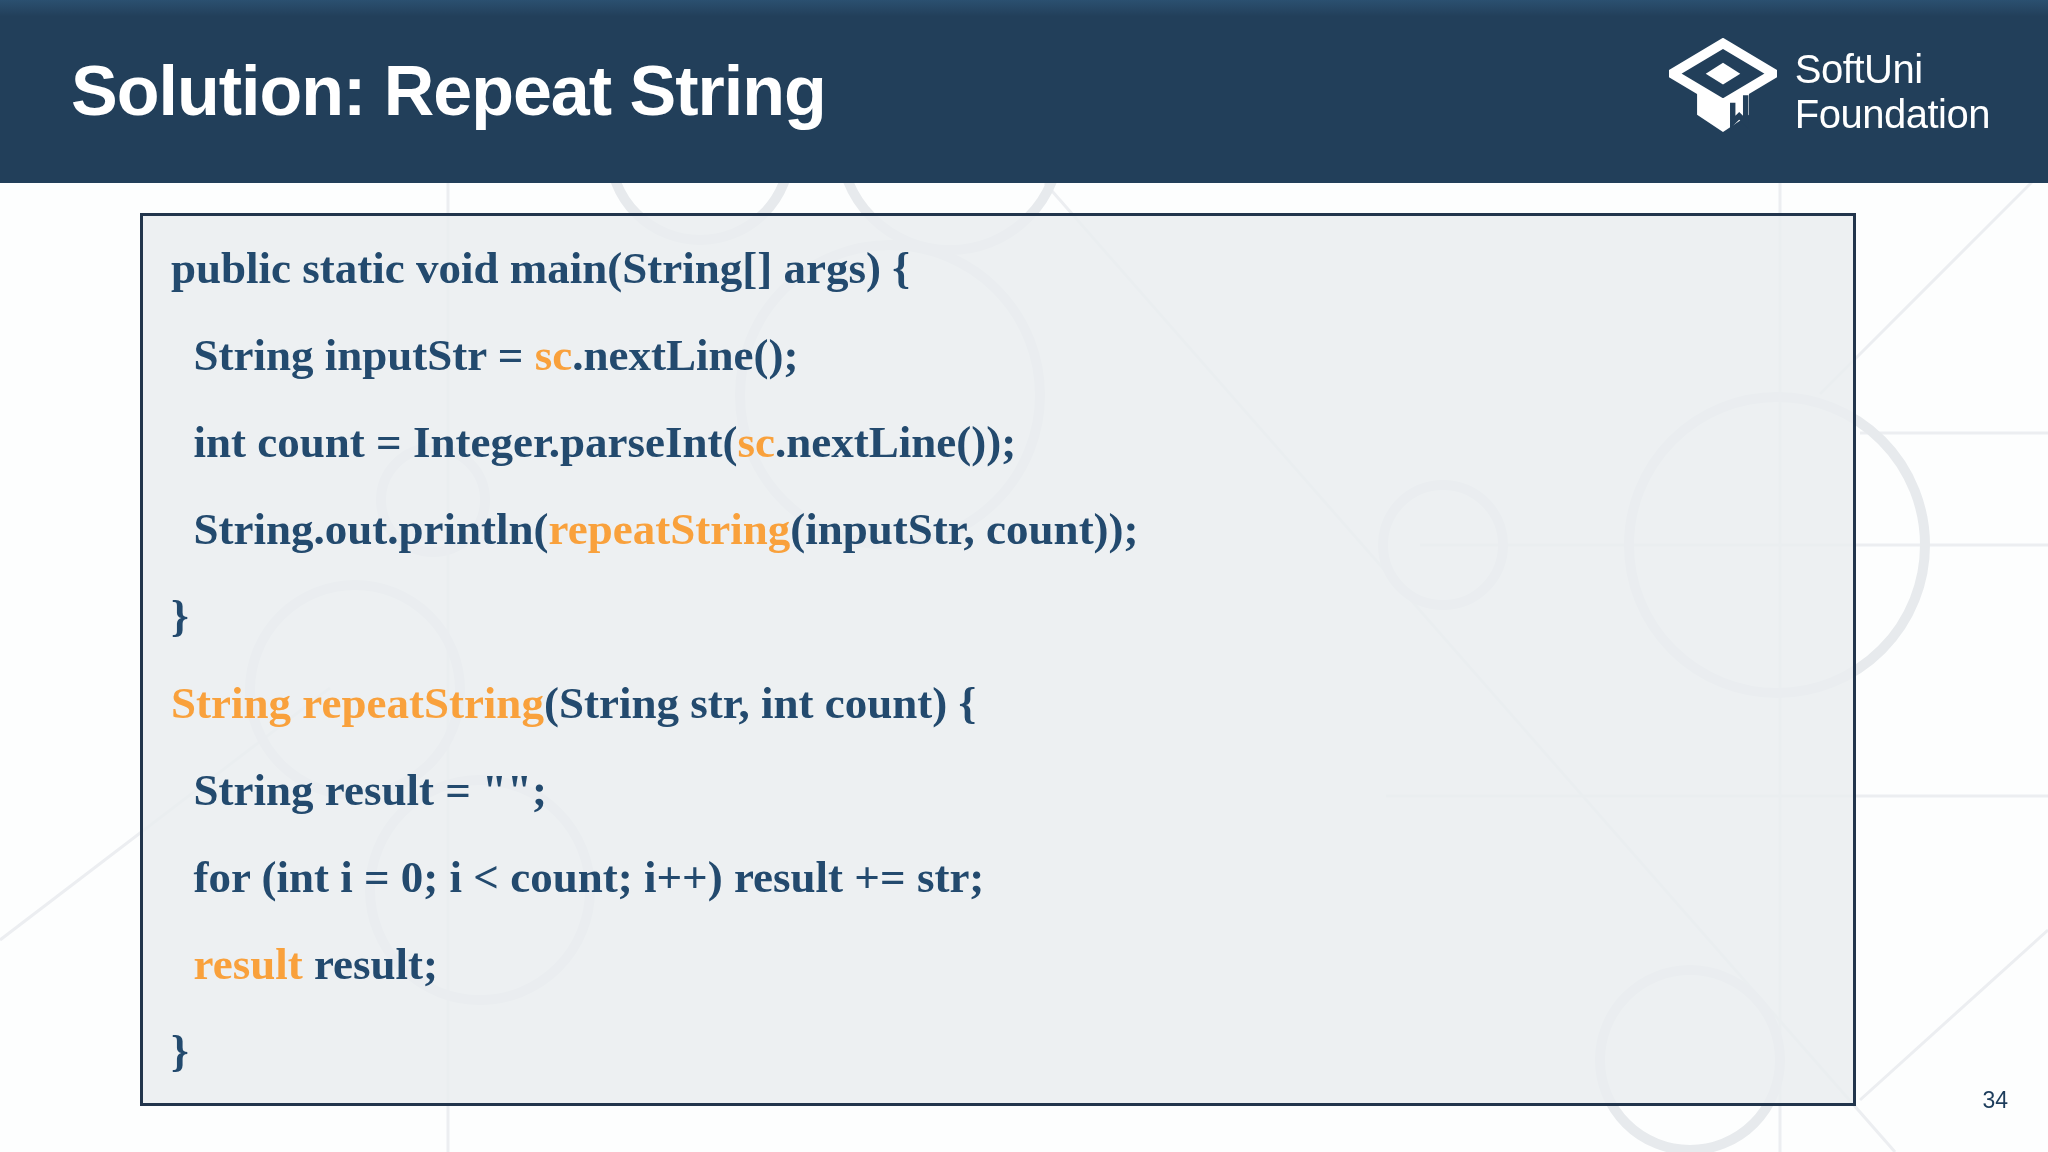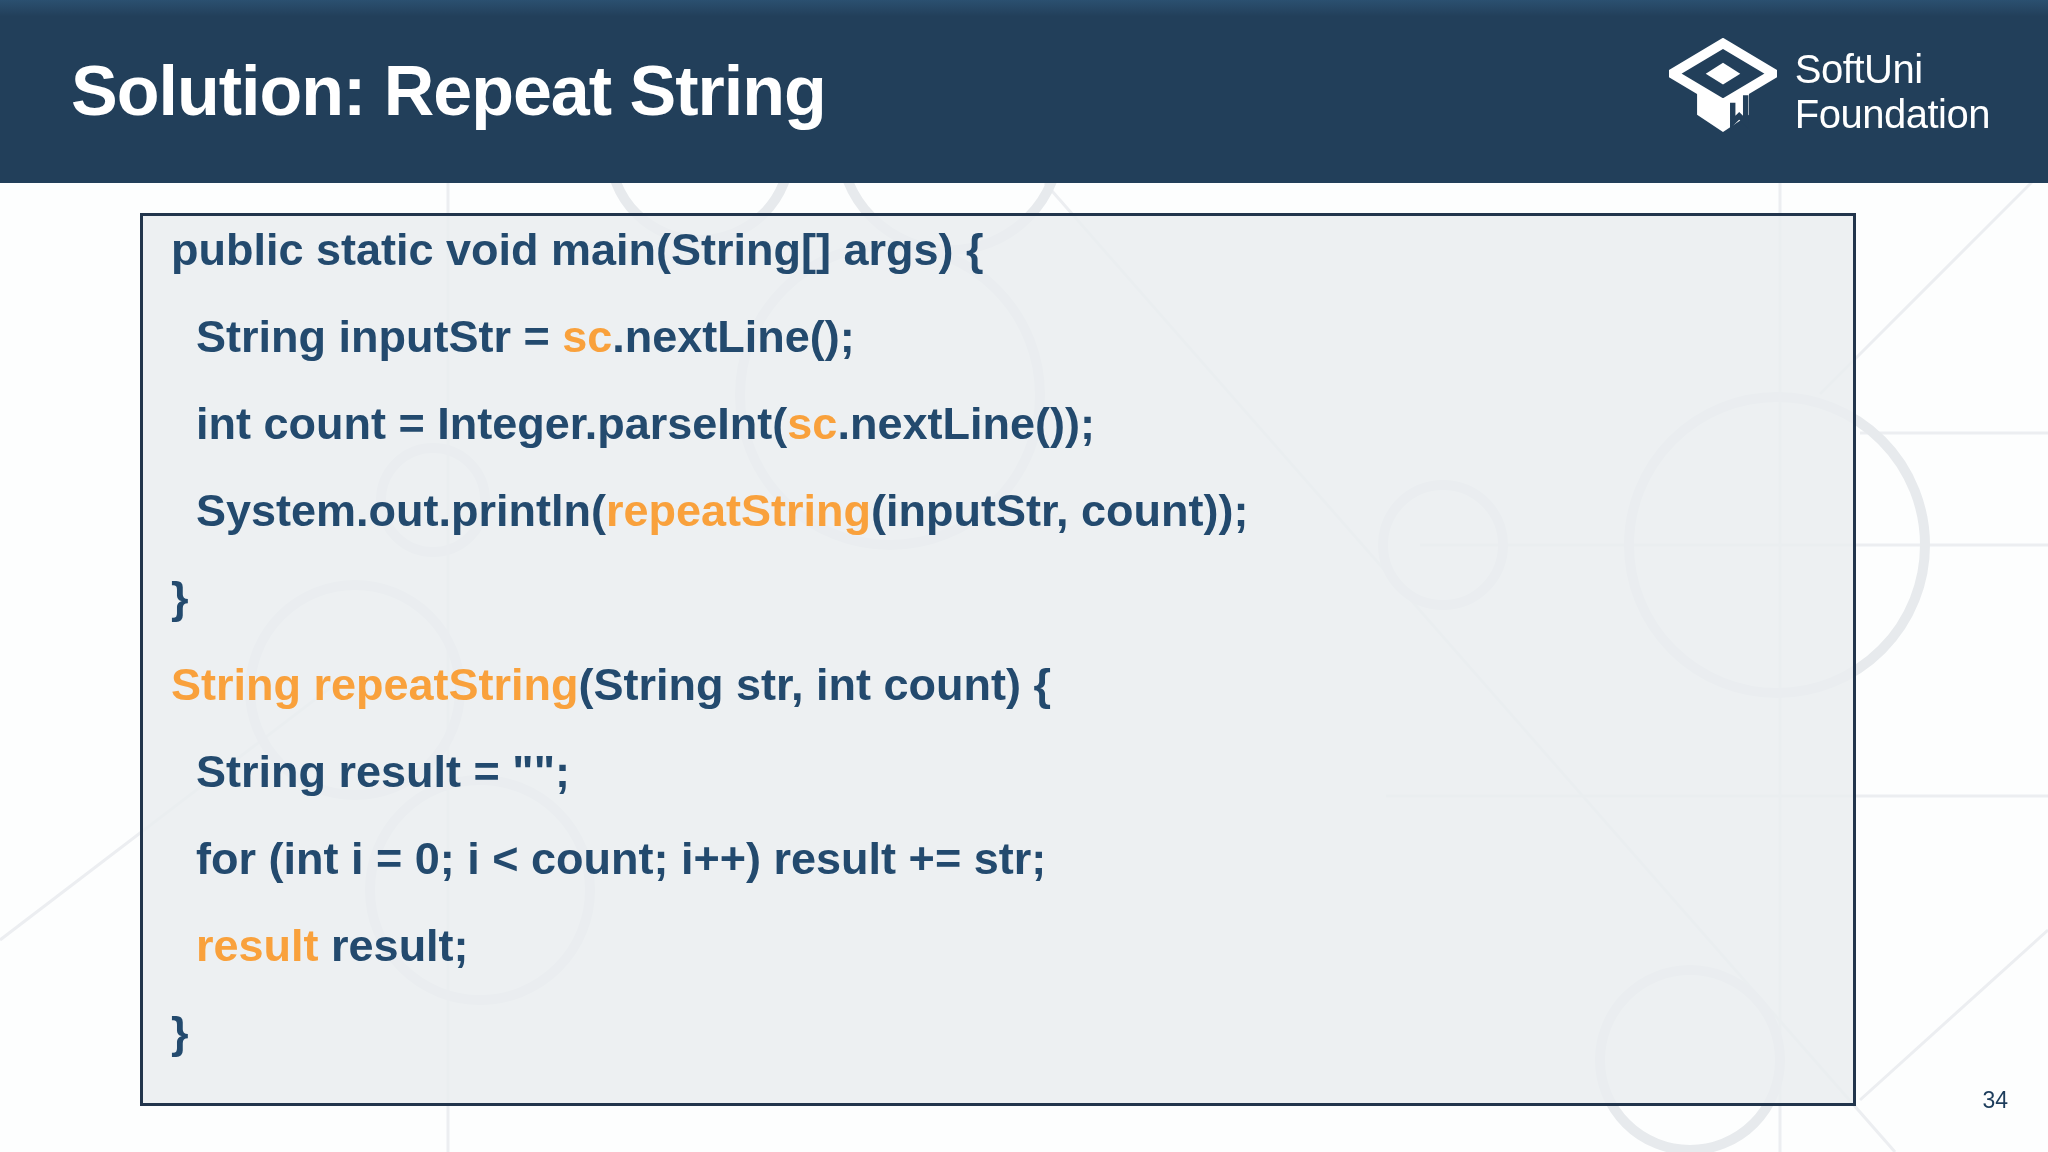--- a/index.html
+++ b/index.html
@@ -30,22 +30,22 @@
   
   .code-box{
     position:absolute;left:140px;top:213px;width:1716px;height:893px;
     box-sizing:border-box;
     background:var(--box-bg);
     border:3px solid var(--box-border);
     padding:8px 0 0 28px;
     z-index:3;
   }
   .code-line{
-    height:87px;display:flex;
-    font-family:Liberation Sans, sans-serif;
+    height:87px;display:flex;align-items:center;
+    font-family:Liberation Serif, serif;
     font-size:45px;font-weight:700;white-space:pre;
   }
   .tok-d{color:var(--code-text);}
   .tok-a{color:var(--accent);}
 
   
   .page-number{
     position:absolute;right:40px;bottom:38px;
     color:var(--page-number);font-size:23px;font-weight:400;z-index:4;
   }
@@ -91,21 +91,21 @@
       <span class="logo-line">SoftUni</span>
       <span class="logo-line">Foundation</span>
     </div>
   </div>
 </div>
 
 <div class="code-box">
     <div class="code-line"><span class="tok-d">public static void main(String[] args) {</span></div>
     <div class="code-line"><span class="tok-d">  String inputStr = </span><span class="tok-a">sc</span><span class="tok-d">.nextLine();</span></div>
     <div class="code-line"><span class="tok-d">  int count = Integer.parseInt(</span><span class="tok-a">sc</span><span class="tok-d">.nextLine());</span></div>
-    <div class="code-line"><span class="tok-d">  System.out.println(</span><span class="tok-a">repeatString</span><span class="tok-d">(inputStr, count));</span></div>
+    <div class="code-line"><span class="tok-d">  String.out.println(</span><span class="tok-a">repeatString</span><span class="tok-d">(inputStr, count));</span></div>
     <div class="code-line"><span class="tok-d">}</span></div>
     <div class="code-line"><span class="tok-a">String repeatString</span><span class="tok-d">(String str, int count) {</span></div>
     <div class="code-line"><span class="tok-d">  String result = "";</span></div>
     <div class="code-line"><span class="tok-d">  for (int i = 0; i &lt; count; i++) result += str;</span></div>
     <div class="code-line"><span class="tok-d">  </span><span class="tok-a">result</span><span class="tok-d"> result;</span></div>
     <div class="code-line"><span class="tok-d">}</span></div>
   </div>
 
 <div class="page-number">34</div>
 

